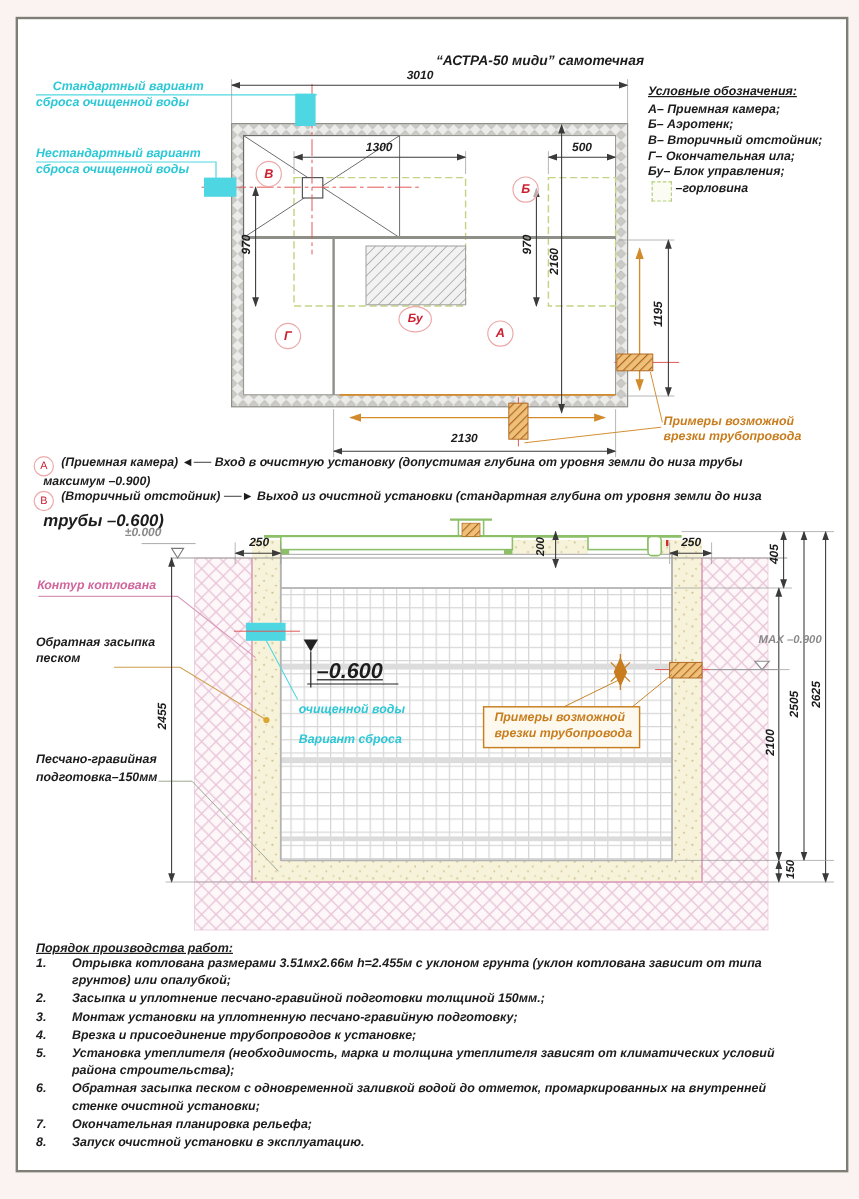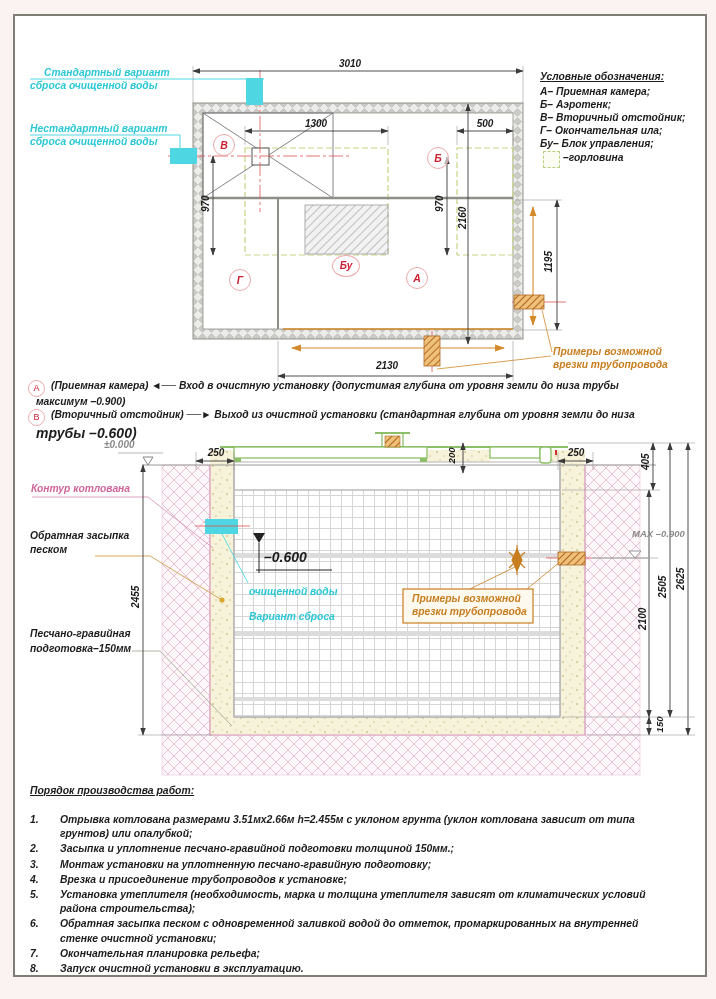--- a/index.html
+++ b/index.html
@@ -18,21 +18,21 @@
   .mg { color:#d0669c; font-size:10.3px; }
   .gray { color:#8a8a8a; }
   .leg { font-size:10.3px; }
   .plabel { position:absolute; border:1px solid #eda9a9; border-radius:50%; color:#cc2030;
             text-align:center; font-style:italic; font-weight:bold; background:rgba(255,255,255,.6); }
   .circle { display:inline-block; flex:none; width:15px; height:15px; border:1px solid #eda9a9;
             border-radius:50%; color:#cc2030; font-size:9px; line-height:15px; text-align:center; }
   .note-row { position:absolute; display:flex; gap:6px; align-items:flex-start; font-size:10.3px; }
   .neck-box { display:inline-block; width:15px; height:15px; border:1.3px dashed #b7cf7e; background:#fbfdf4; }
   #worklist { position:absolute; left:30px; top:785px; width:648px; font-size:10.4px; }
-  #worklist .hdr { text-decoration:underline; margin-bottom:16px; }
+  #worklist .hdr { text-decoration:underline; margin-bottom:0; }
   .wrow { display:flex; line-height:14.2px; margin-bottom:1px; }
   .wnum { width:30px; flex:none; }
   .wtext { width:600px; white-space:normal; }
   .u { text-decoration:underline; }
 </style>
 </head>
 <body>
 
 <div id="page">
   <div class="sheet"></div>
@@ -228,20 +228,21 @@
         <line x1="587" y1="735" x2="695" y2="735"></line>
         <line x1="138" y1="735" x2="212" y2="735"></line>
         <line x1="196" y1="452" x2="196" y2="470"></line>
           <line x1="234" y1="452" x2="234" y2="470"></line>
         <line x1="558" y1="452" x2="558" y2="470"></line>
           <line x1="593" y1="452" x2="593" y2="470"></line>
       </g>
     </g>
   </svg>
 
+  <div class="t ttl" style="left:310px; top:45px;">“АСТРА-50 миди” самотечная</div>
 
   <div class="t leg u" style="left:540px; top:71px;">Условные обозначения:</div>
   <div class="t leg" style="left:540px; top:86px;">А– Приемная камера;</div>
   <div class="t leg" style="left:540px; top:99px;">Б– Аэротенк;</div>
   <div class="t leg" style="left:540px; top:112px;">В– Вторичный отстойник;</div>
   <div class="t leg" style="left:540px; top:125px;">Г– Окончательная ила;</div>
   <div class="t leg" style="left:540px; top:138px;">Бу– Блок управления;</div>
   <span class="neck-box" style="position:absolute; left:543px; top:151px;"></span>
   <div class="t leg" style="left:563px; top:152px;">–горловина</div>
 
@@ -284,21 +285,21 @@
   <div class="t dim vdim small" style="left:434px; top:450px; width:36px;">200</div>
   <div class="t dim" style="left:554px; top:447px;">250</div>
   <div class="t dim vdim" style="left:624px; top:456px;">405</div>
   <div class="t gray" style="left:632px; top:529px; font-size:9.5px;">MAX –0.900</div>
   <div class="t dim vdim" style="left:114px; top:591px;">2455</div>
   <div class="t mg" style="left:31px; top:483px;">Контур котлована</div>
   <div class="t" style="left:30px; top:530px; font-size:10.3px;">Обратная засыпка</div>
   <div class="t" style="left:30px; top:544px; font-size:10.3px;">песком</div>
   <div class="t" style="left:30px; top:628px; font-size:10.3px;">Песчано-гравийная</div>
   <div class="t" style="left:30px; top:643px; font-size:10.3px;">подготовка–150мм</div>
-  <div class="t" style="left:264px; top:549px; font-size:14px;">–0.600</div>
+  <div class="t" style="left:264px; top:549px; font-size:18px;text-decoration:underline;">–0.600</div>
   <div class="t cy" style="left:249px; top:572px;margin-top:39px;">Вариант сброса</div>
   <div class="t cy" style="left:249px; top:586px;">очищенной воды</div>
   <div class="t or" style="left:412px; top:593px;">Примеры возможной</div>
   <div class="t or" style="left:412px; top:606px;">врезки трубопровода</div>
   <div class="t dim vdim" style="left:621px; top:613px;">2100</div>
   <div class="t dim vdim" style="left:641px; top:581px;">2505</div>
   <div class="t dim vdim" style="left:659px; top:573px;">2625</div>
   <div class="t dim vdim small" style="left:642px; top:719px; width:36px;">150</div>
 
   <div id="worklist" class="t" style="white-space:normal;">

